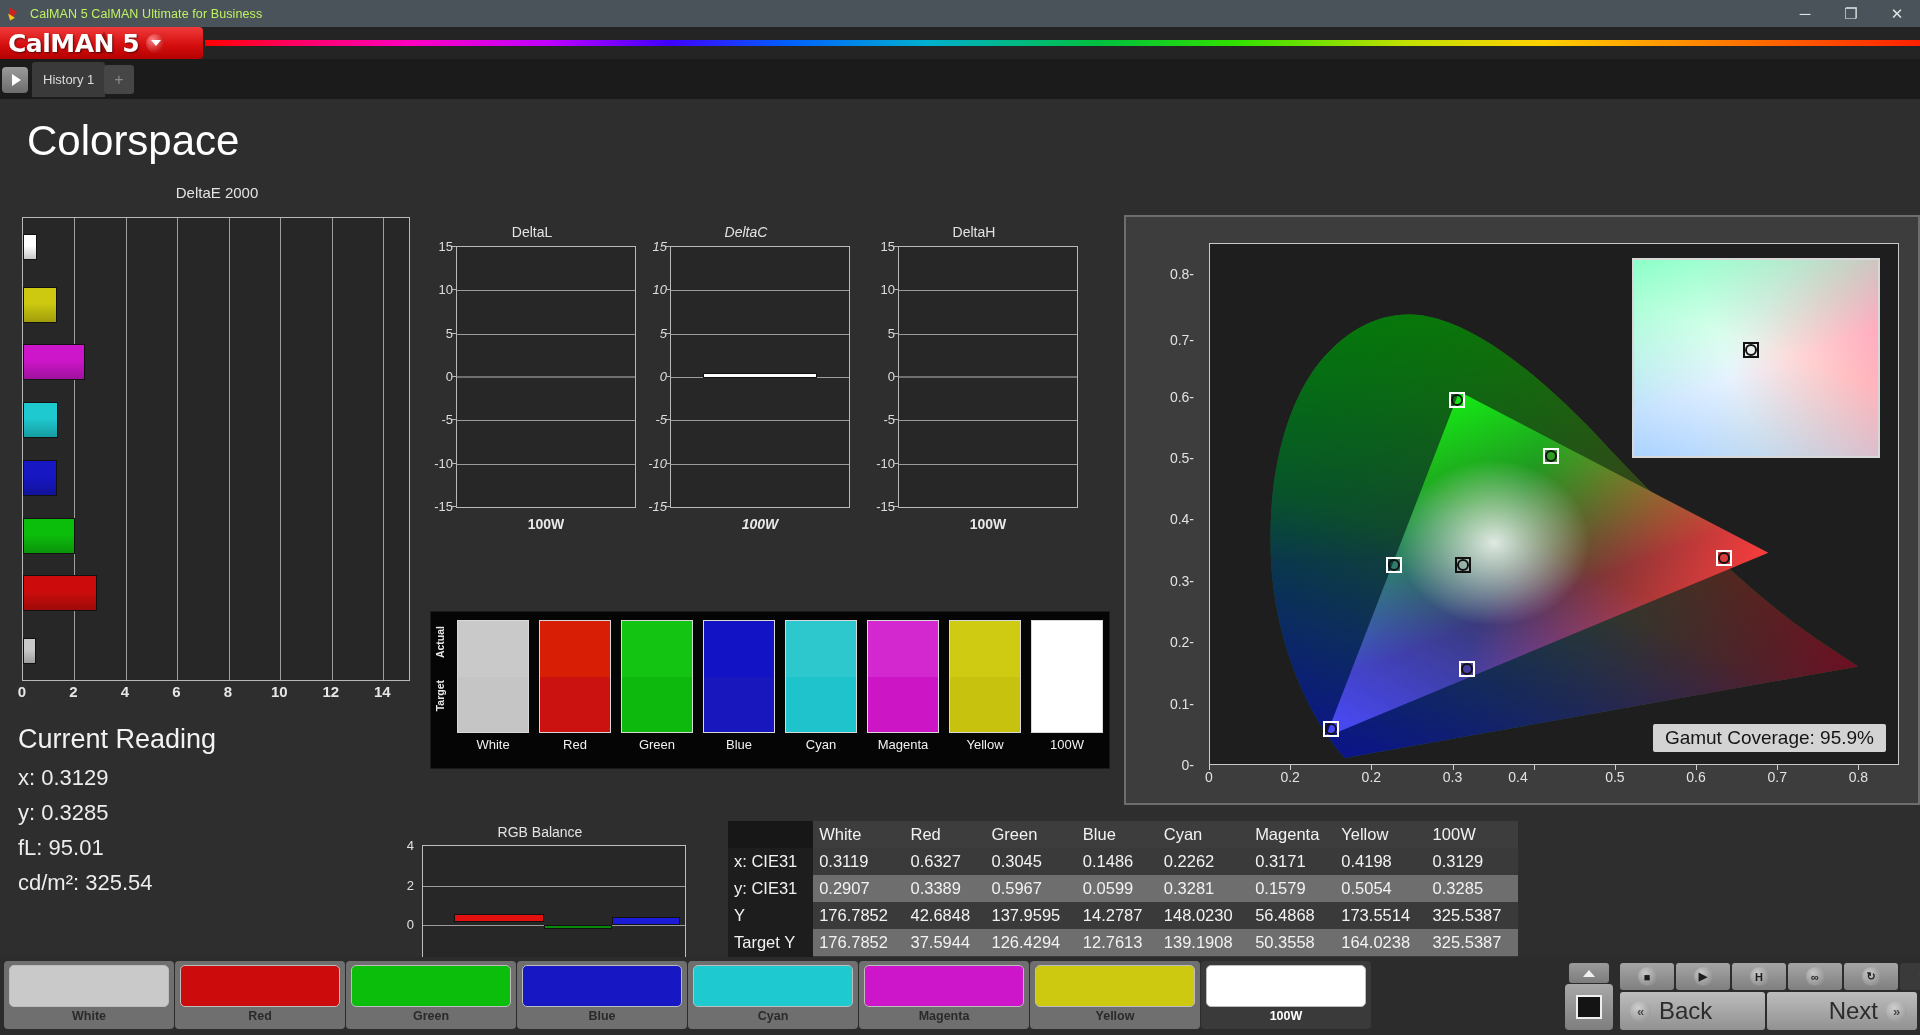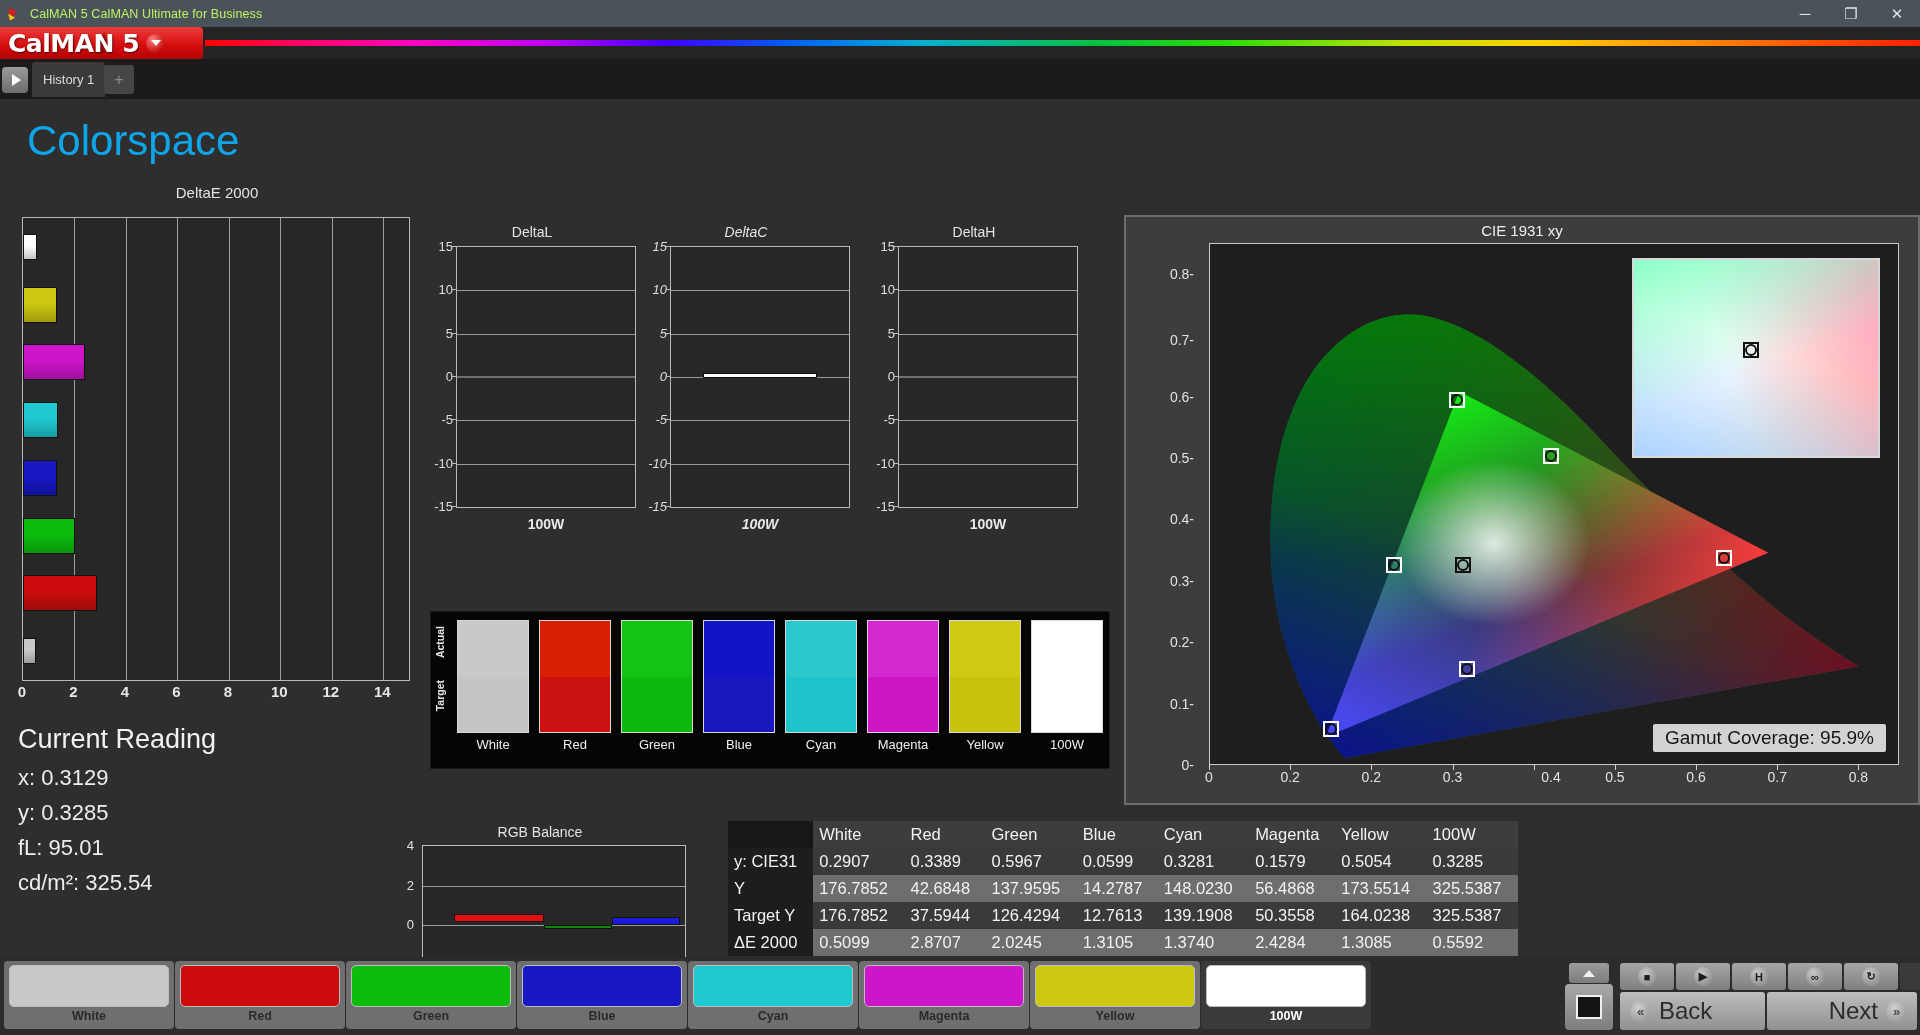--- a/index.html
+++ b/index.html
@@ -114,21 +114,21 @@
     position:absolute; top:64px; width:34px;height:31px;border-radius:4px;
     background:linear-gradient(180deg,#a3a3a3,#7a7a7a);
     display:flex;align-items:center;justify-content:center; color:#ededed; font-size:15px;
     font-weight:bold; text-shadow:0 1px 1px rgba(0,0,0,.4);
   }
 
   
   .main{ position:absolute; left:0; top:99px; width:1920px; height:858px; background:#2e2e2e; }
 
   .page-title{
-    position:absolute; left:27px; top:18px; font-size:42px; color:#0ea5e9; font-weight:400;
+    position:absolute; left:27px; top:18px; font-size:42px; color:#ffffff; font-weight:400;
   }
 
   
   .de-panel{ position:absolute; left:22px; top:85px; width:390px; height:200px; }
   .de-title{ text-align:center; font-size:15px; color:#e3e3e3; margin-bottom:4px;}
   .de-plot{
     position:absolute; left:22px; top:118px; width:388px; height:464px;
     background:#272727; border:1px solid #b8b8b8; border-top:1px solid #b8b8b8;
   }
   .de-grid{ position:absolute; top:0; bottom:0; width:1px; background:#9e9e9e; }
@@ -520,20 +520,31 @@
             <th>Red</th>
             <th>Green</th>
             <th>Blue</th>
             <th>Cyan</th>
             <th>Magenta</th>
             <th>Yellow</th>
             <th>100W</th>
           </tr>
         </thead>
       <tbody id="tbl-body">
+          <tr>
+            <td class="rowhdr">x: CIE31</td>
+            <td>0.3119</td>
+            <td>0.6327</td>
+            <td>0.3045</td>
+            <td>0.1486</td>
+            <td>0.2262</td>
+            <td>0.3171</td>
+            <td>0.4198</td>
+            <td>0.3129</td>
+          </tr>
           <tr>
             <td class="rowhdr">y: CIE31</td>
             <td>0.2907</td>
             <td>0.3389</td>
             <td>0.5967</td>
             <td>0.0599</td>
             <td>0.3281</td>
             <td>0.1579</td>
             <td>0.5054</td>
             <td>0.3285</td>
@@ -569,21 +580,20 @@
             <td>1.3740</td>
             <td>2.4284</td>
             <td>1.3085</td>
             <td>0.5592</td>
           </tr>
         </tbody>
     </table>
   </div>
 
   <div class="cie">
-    <div class="cie-title">CIE 1931 xy</div>
     <div class="cie-plot" id="cie-plot">
       <svg class="horseshoe" viewBox="0 0 690 522" preserveAspectRatio="none">
         <defs>
           <clipPath id="hsClip">
             <path d="M135,516 C95,470 68,400 62,330 C56,250 70,175 105,125 C140,78 185,62 228,75 C280,90 340,140 400,205
                      C460,268 520,330 580,376 C612,400 636,415 650,424 L135,516 Z"></path>
           </clipPath>
           <clipPath id="triClip">
             <polygon points="560,310 250,148 116,495"></polygon>
           </clipPath>
@@ -681,21 +691,21 @@
       <div class="cie-yl" style="top: 123px;">0.7-</div>
       <div class="cie-yl" style="top: 56.7059px;">0.8-</div>
       <div class="cie-xl" style="left: 83px;">0</div>
       <div class="cie-xtick" style="left: 83px;"></div>
       <div class="cie-xl" style="left: 164.176px;">0.2</div>
       <div class="cie-xtick" style="left: 164.176px;"></div>
       <div class="cie-xl" style="left: 245.353px;">0.2</div>
       <div class="cie-xtick" style="left: 245.353px;"></div>
       <div class="cie-xl" style="left: 326.529px;">0.3</div>
       <div class="cie-xtick" style="left: 326.529px;"></div>
-      <div class="cie-xl" style="left: 425px; text-align: right;">0.4</div>
+      <div class="cie-xl" style="left: 392px; text-align: right;">0.4</div>
       <div class="cie-xtick" style="left: 407.706px;"></div>
       <div class="cie-xl" style="left: 488.882px;">0.5</div>
       <div class="cie-xtick" style="left: 488.882px;"></div>
       <div class="cie-xl" style="left: 570.059px;">0.6</div>
       <div class="cie-xtick" style="left: 570.059px;"></div>
       <div class="cie-xl" style="left: 651.235px;">0.7</div>
       <div class="cie-xtick" style="left: 651.235px;"></div>
       <div class="cie-xl" style="left: 732.412px;">0.8</div>
       <div class="cie-xtick" style="left: 732.412px;"></div>
     </div>

